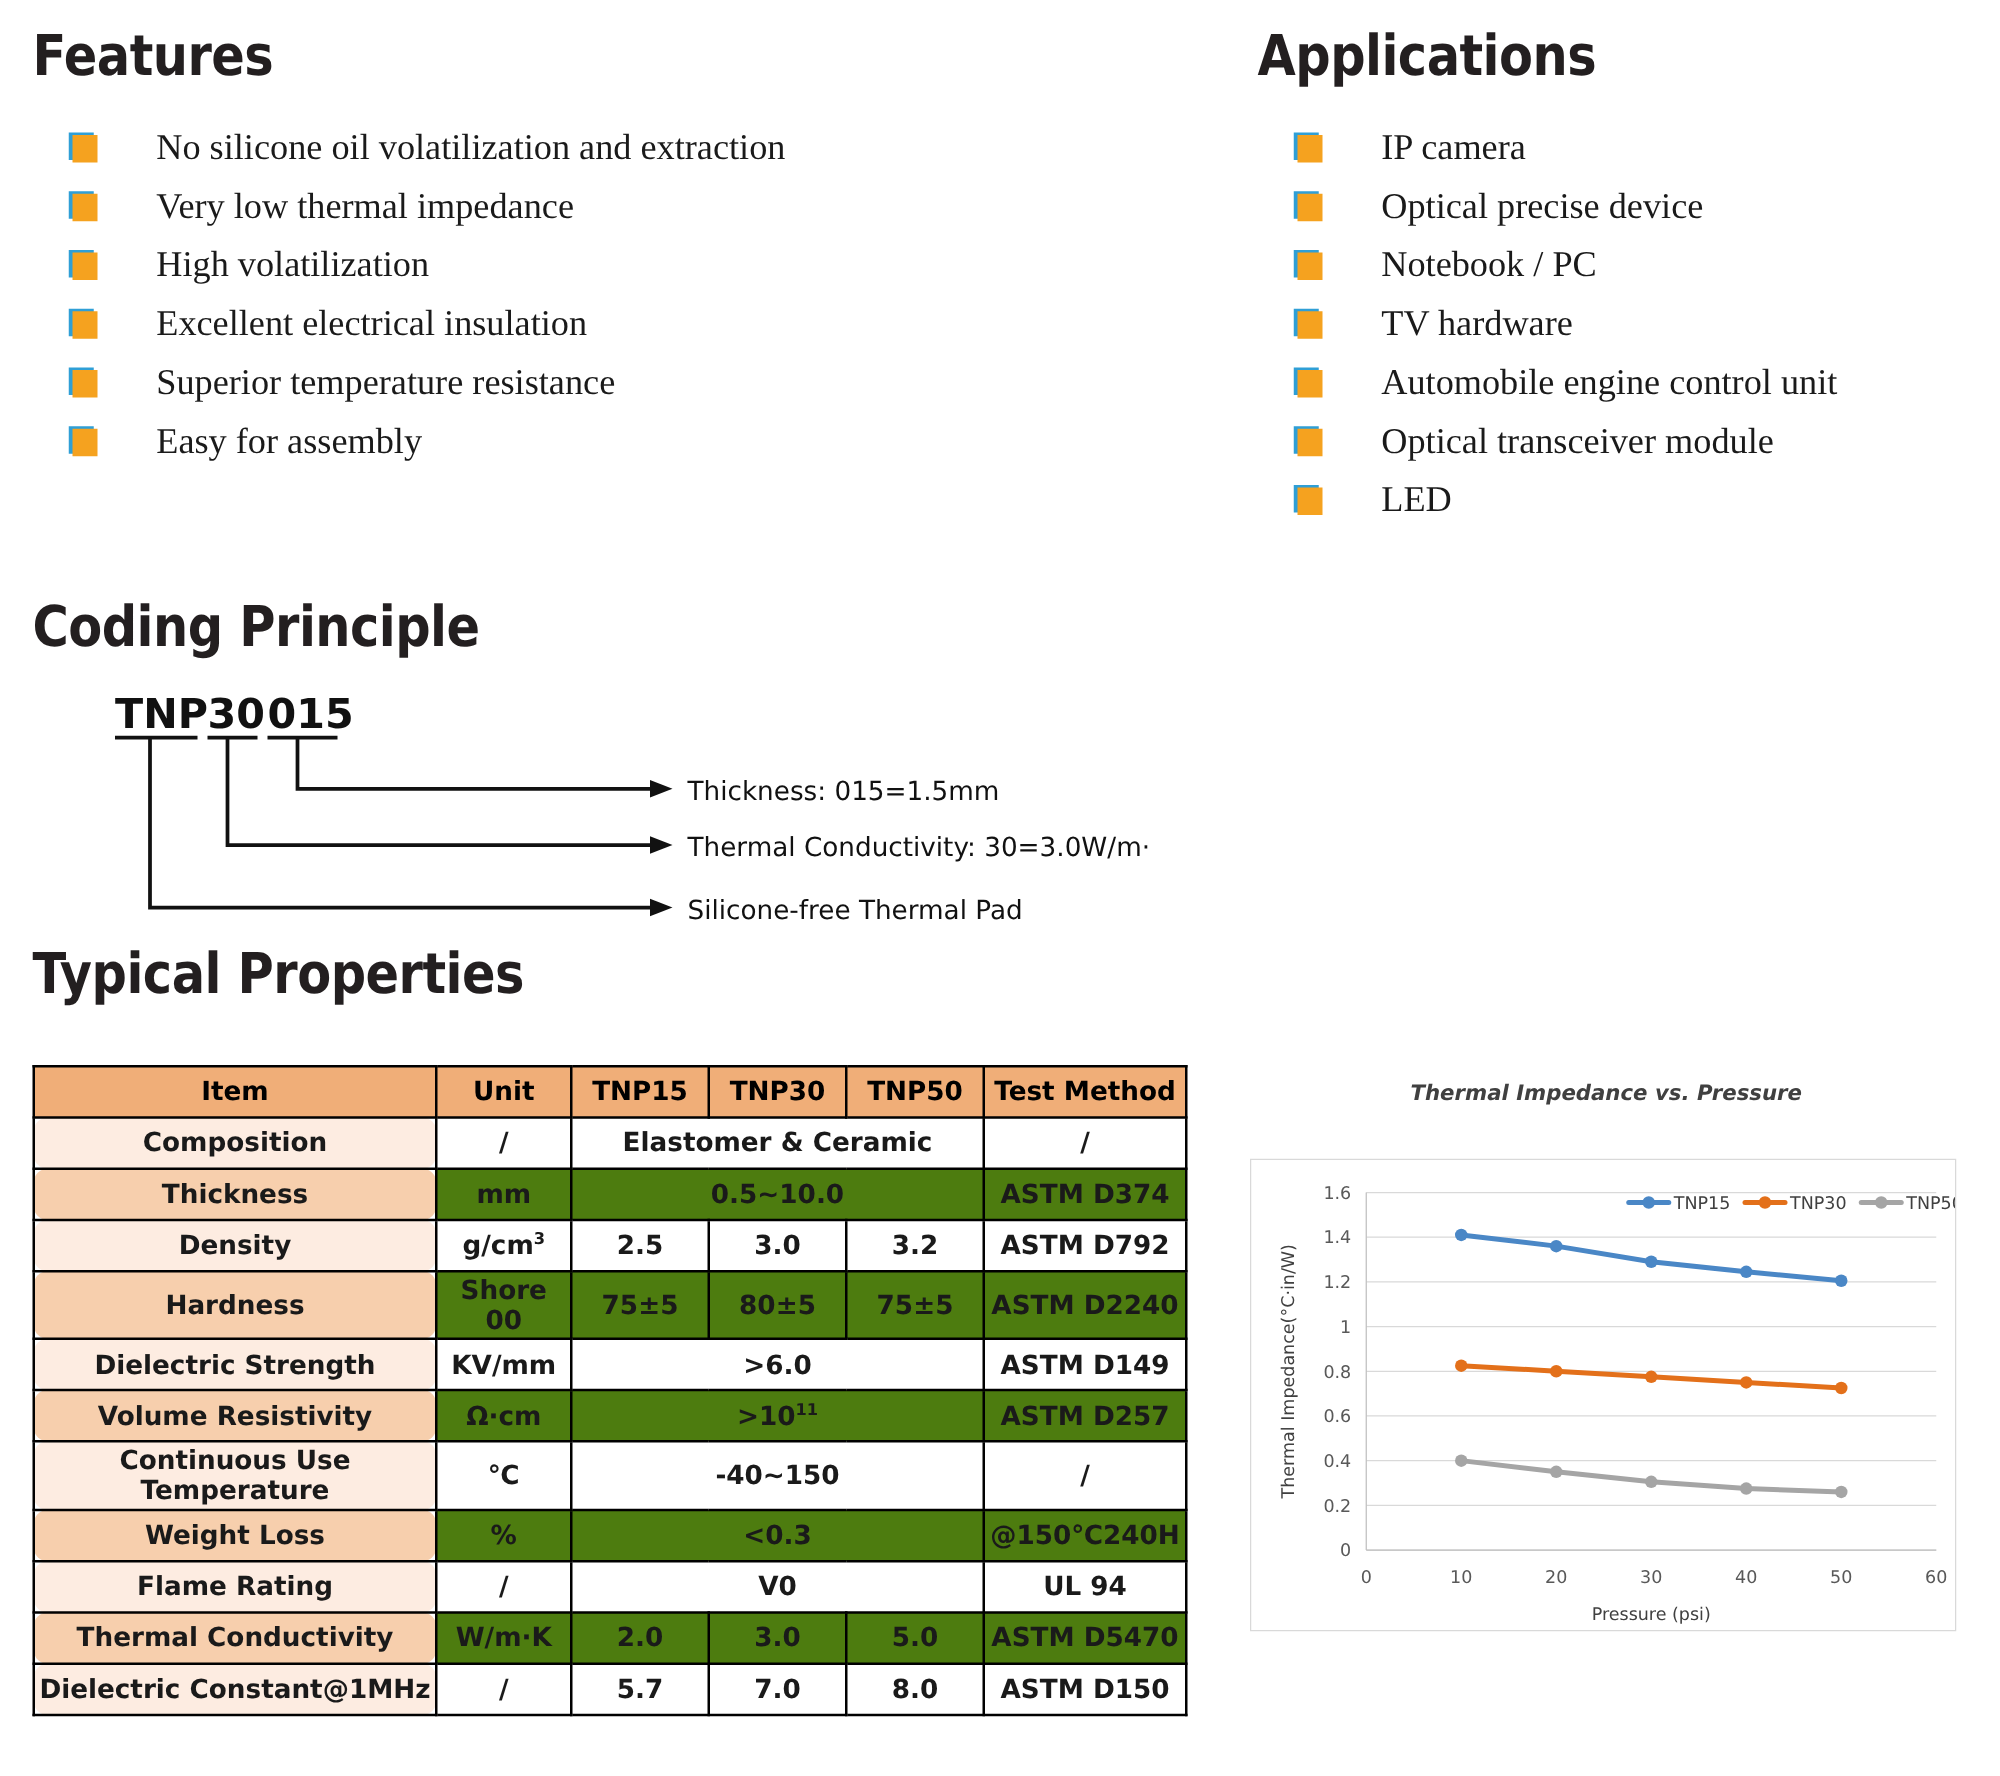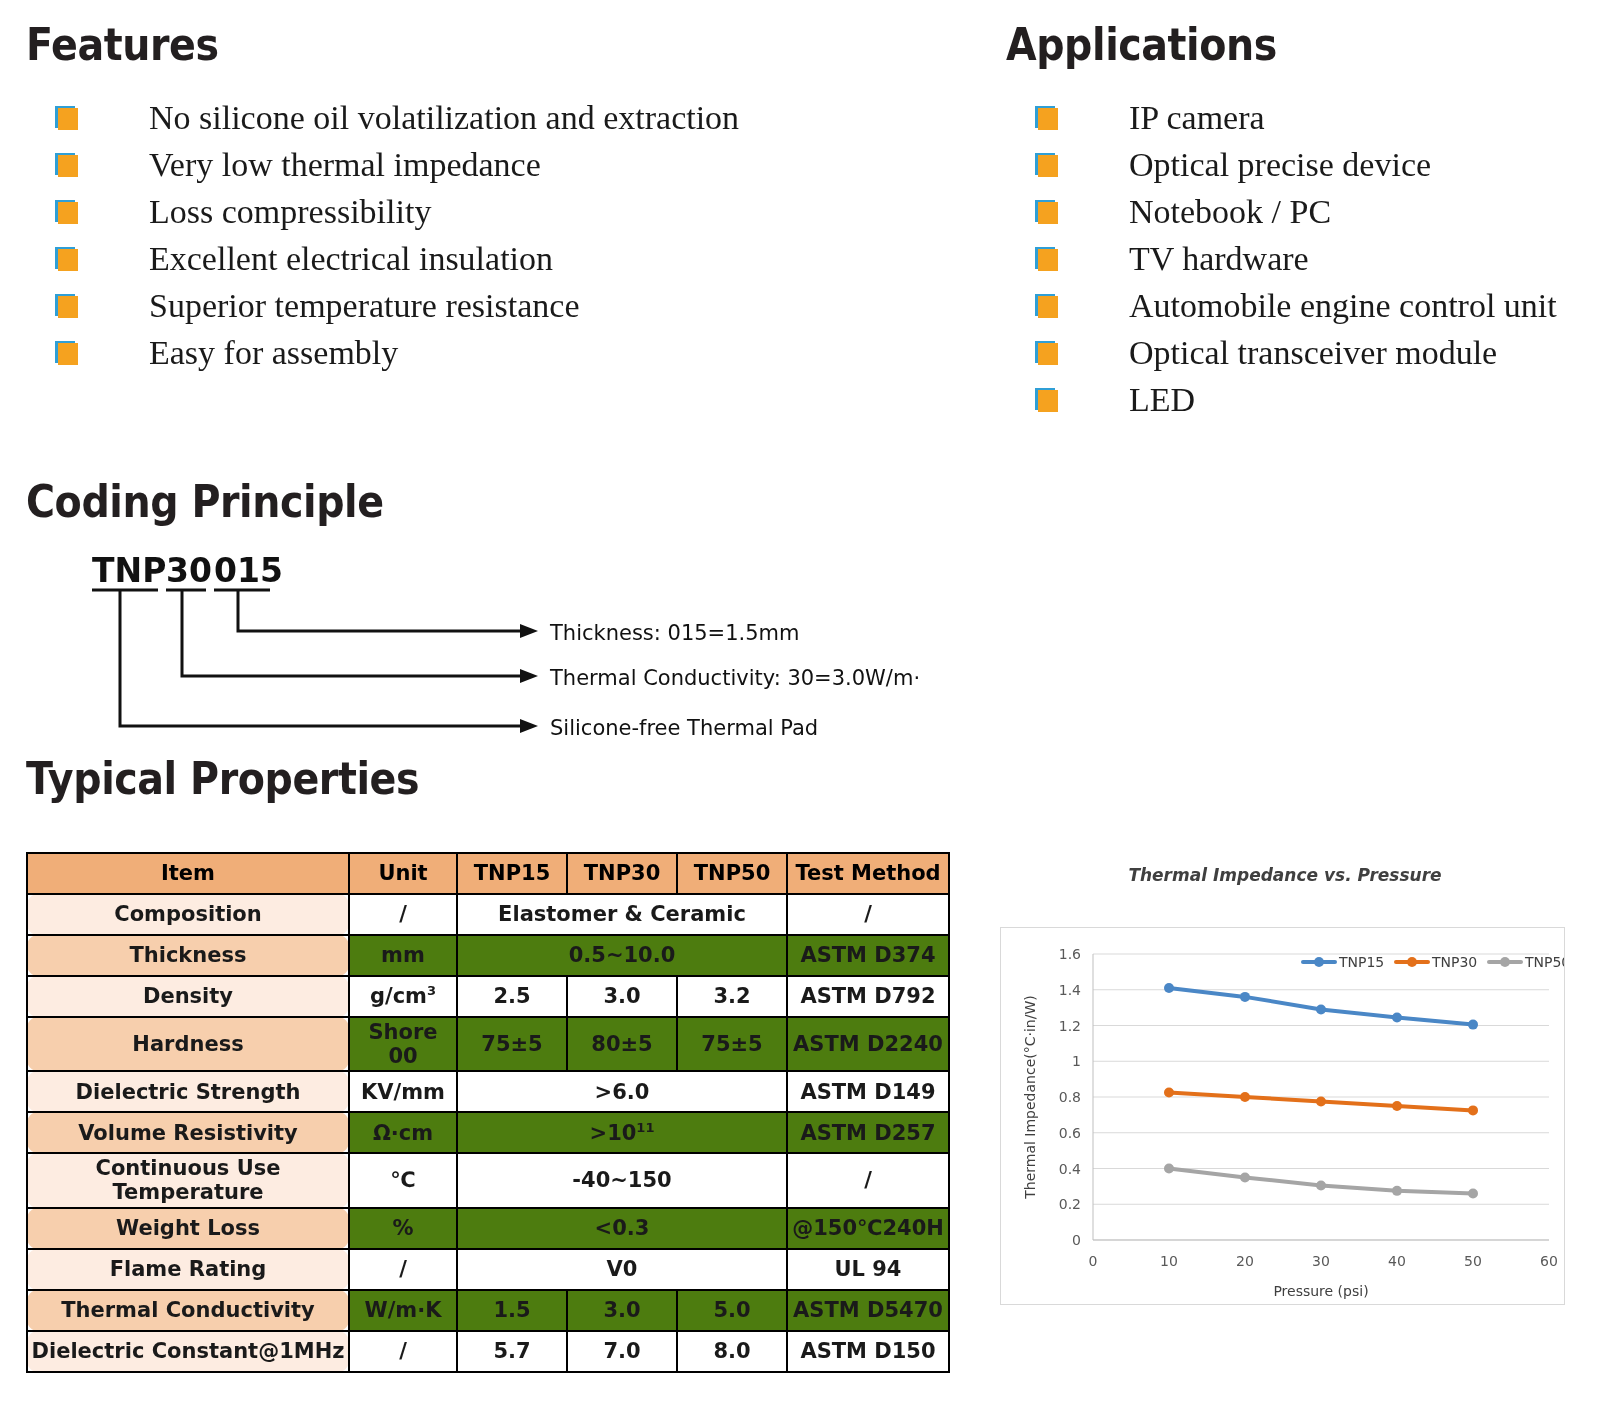--- a/index.html
+++ b/index.html
@@ -56,23 +56,23 @@
     background: #2f9fd6;
   }
   .bullet-mark::after {
     content: "";
     position: absolute;
     left: 3px; top: 0px;
     width: 20px; height: 22px;
     background: #f5a21f;
   }
   .bullet-text {
-    margin-left: 72px;
+    margin-left: 48px;
     font-family: "Liberation Serif", serif;
-    font-size: 34px;
+    font-size: 29px;
     line-height: 36px;
     color: #1a1a1a;
     white-space: nowrap;
   }
 
   
   #coding-diagram {
     position: absolute;
     left: 90px; top: 548px;
     width: 830px; height: 190px;
@@ -172,21 +172,21 @@
     <div class="bullet-row">
       <span class="bullet-mark"></span>
       <span class="bullet-text">No silicone oil volatilization and extraction</span>
     </div>
     <div class="bullet-row">
       <span class="bullet-mark"></span>
       <span class="bullet-text">Very low thermal impedance</span>
     </div>
     <div class="bullet-row">
       <span class="bullet-mark"></span>
-      <span class="bullet-text">Loss compressibility</span>
+      <span class="bullet-text">High volatilization</span>
     </div>
     <div class="bullet-row">
       <span class="bullet-mark"></span>
       <span class="bullet-text">Excellent electrical insulation</span>
     </div>
     <div class="bullet-row">
       <span class="bullet-mark"></span>
       <span class="bullet-text">Superior temperature resistance</span>
     </div>
     <div class="bullet-row">
@@ -331,21 +331,21 @@
       </tr>
       <tr class="row-light">
         <td class="item-cell">Flame Rating</td>
         <td class="data-cell">/</td>
         <td class="data-cell" colspan="3">V0</td>
         <td class="data-cell">UL 94</td>
       </tr>
       <tr class="row-dark">
         <td class="item-cell">Thermal Conductivity</td>
         <td class="data-cell">W/m·K</td>
-        <td class="data-cell">1.5</td>
+        <td class="data-cell">2.0</td>
         <td class="data-cell">3.0</td>
         <td class="data-cell">5.0</td>
         <td class="data-cell">ASTM D5470</td>
       </tr>
       <tr class="row-light">
         <td class="item-cell">Dielectric Constant@1MHz</td>
         <td class="data-cell">/</td>
         <td class="data-cell">5.7</td>
         <td class="data-cell">7.0</td>
         <td class="data-cell">8.0</td>

